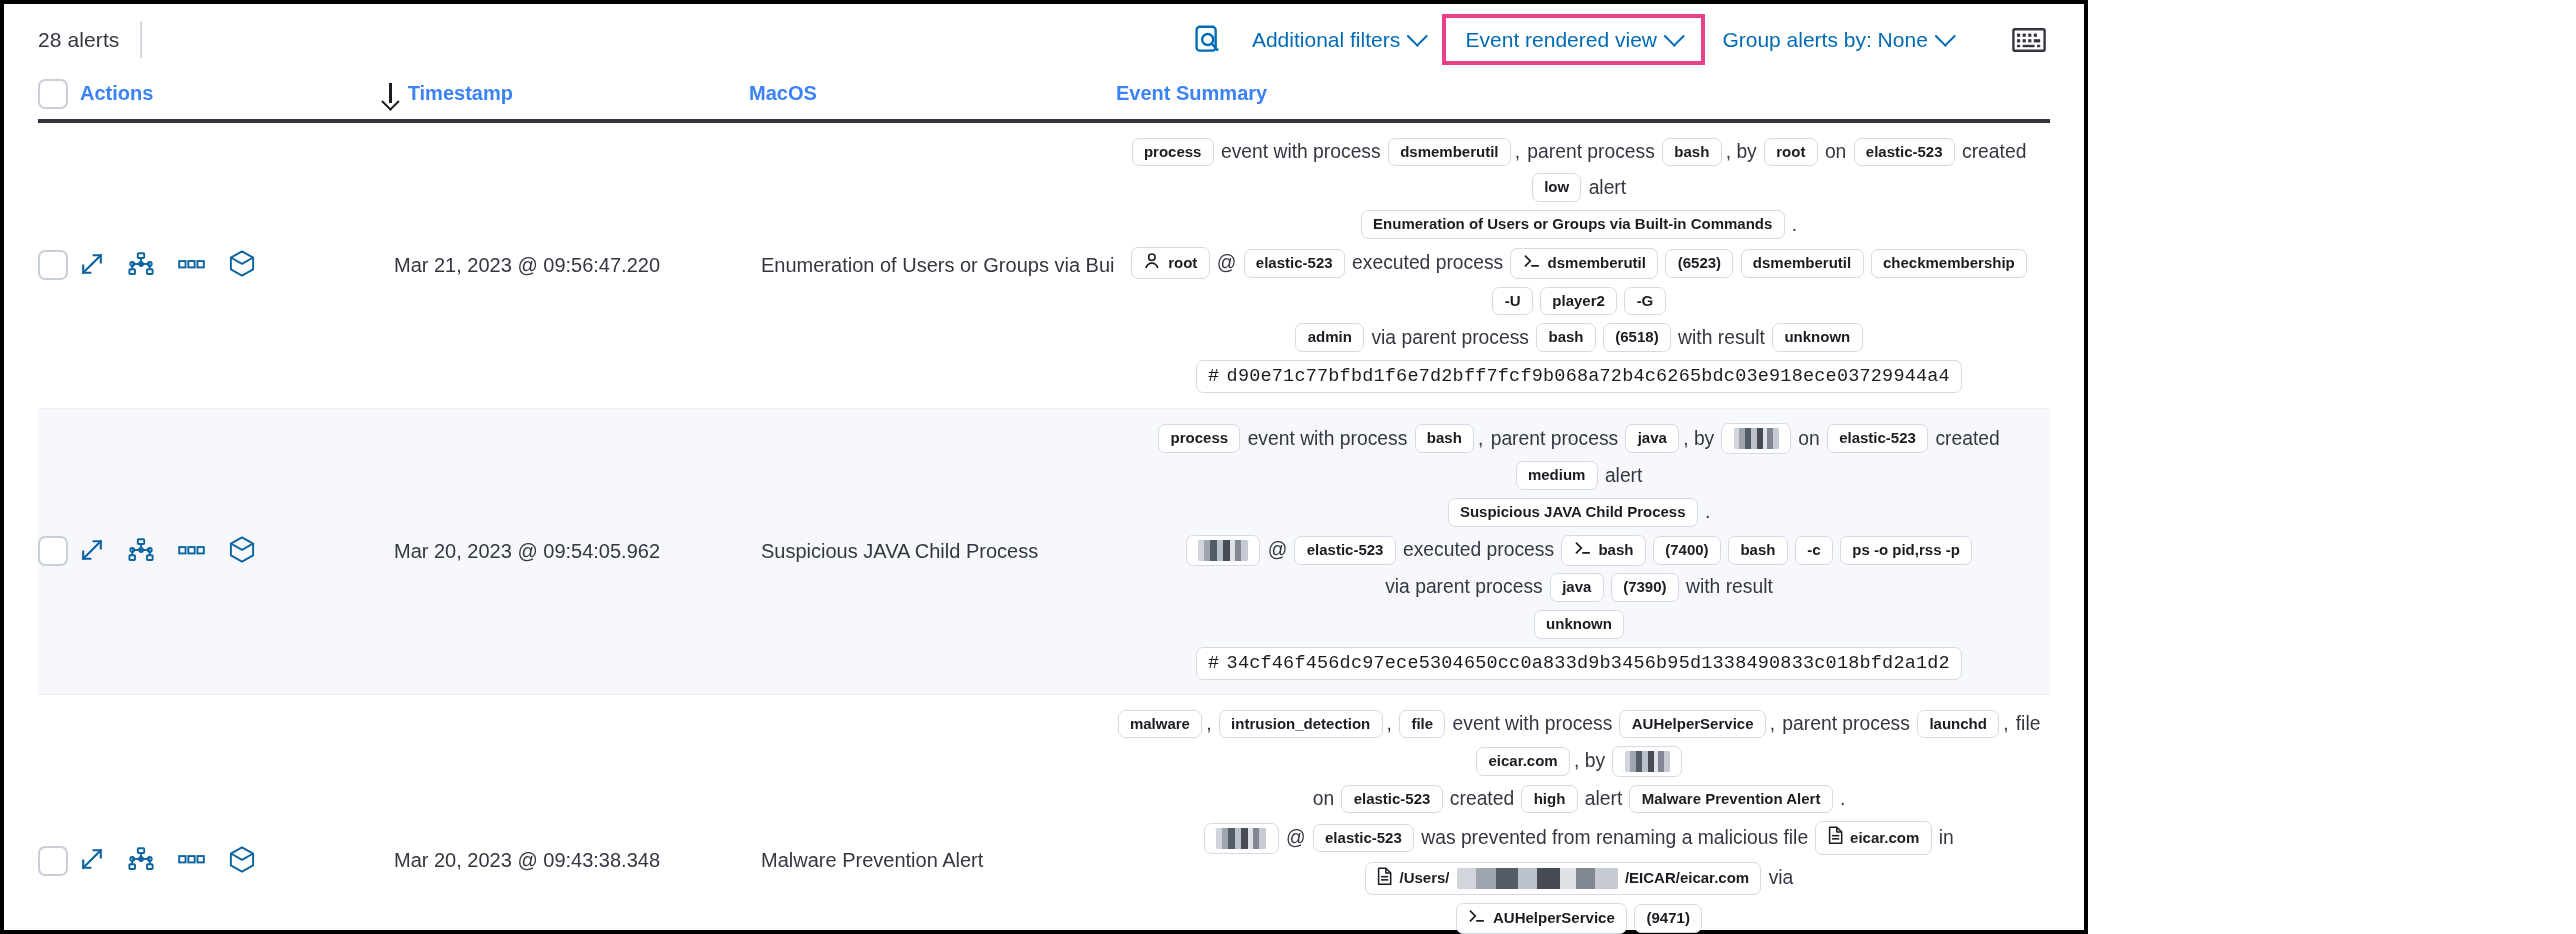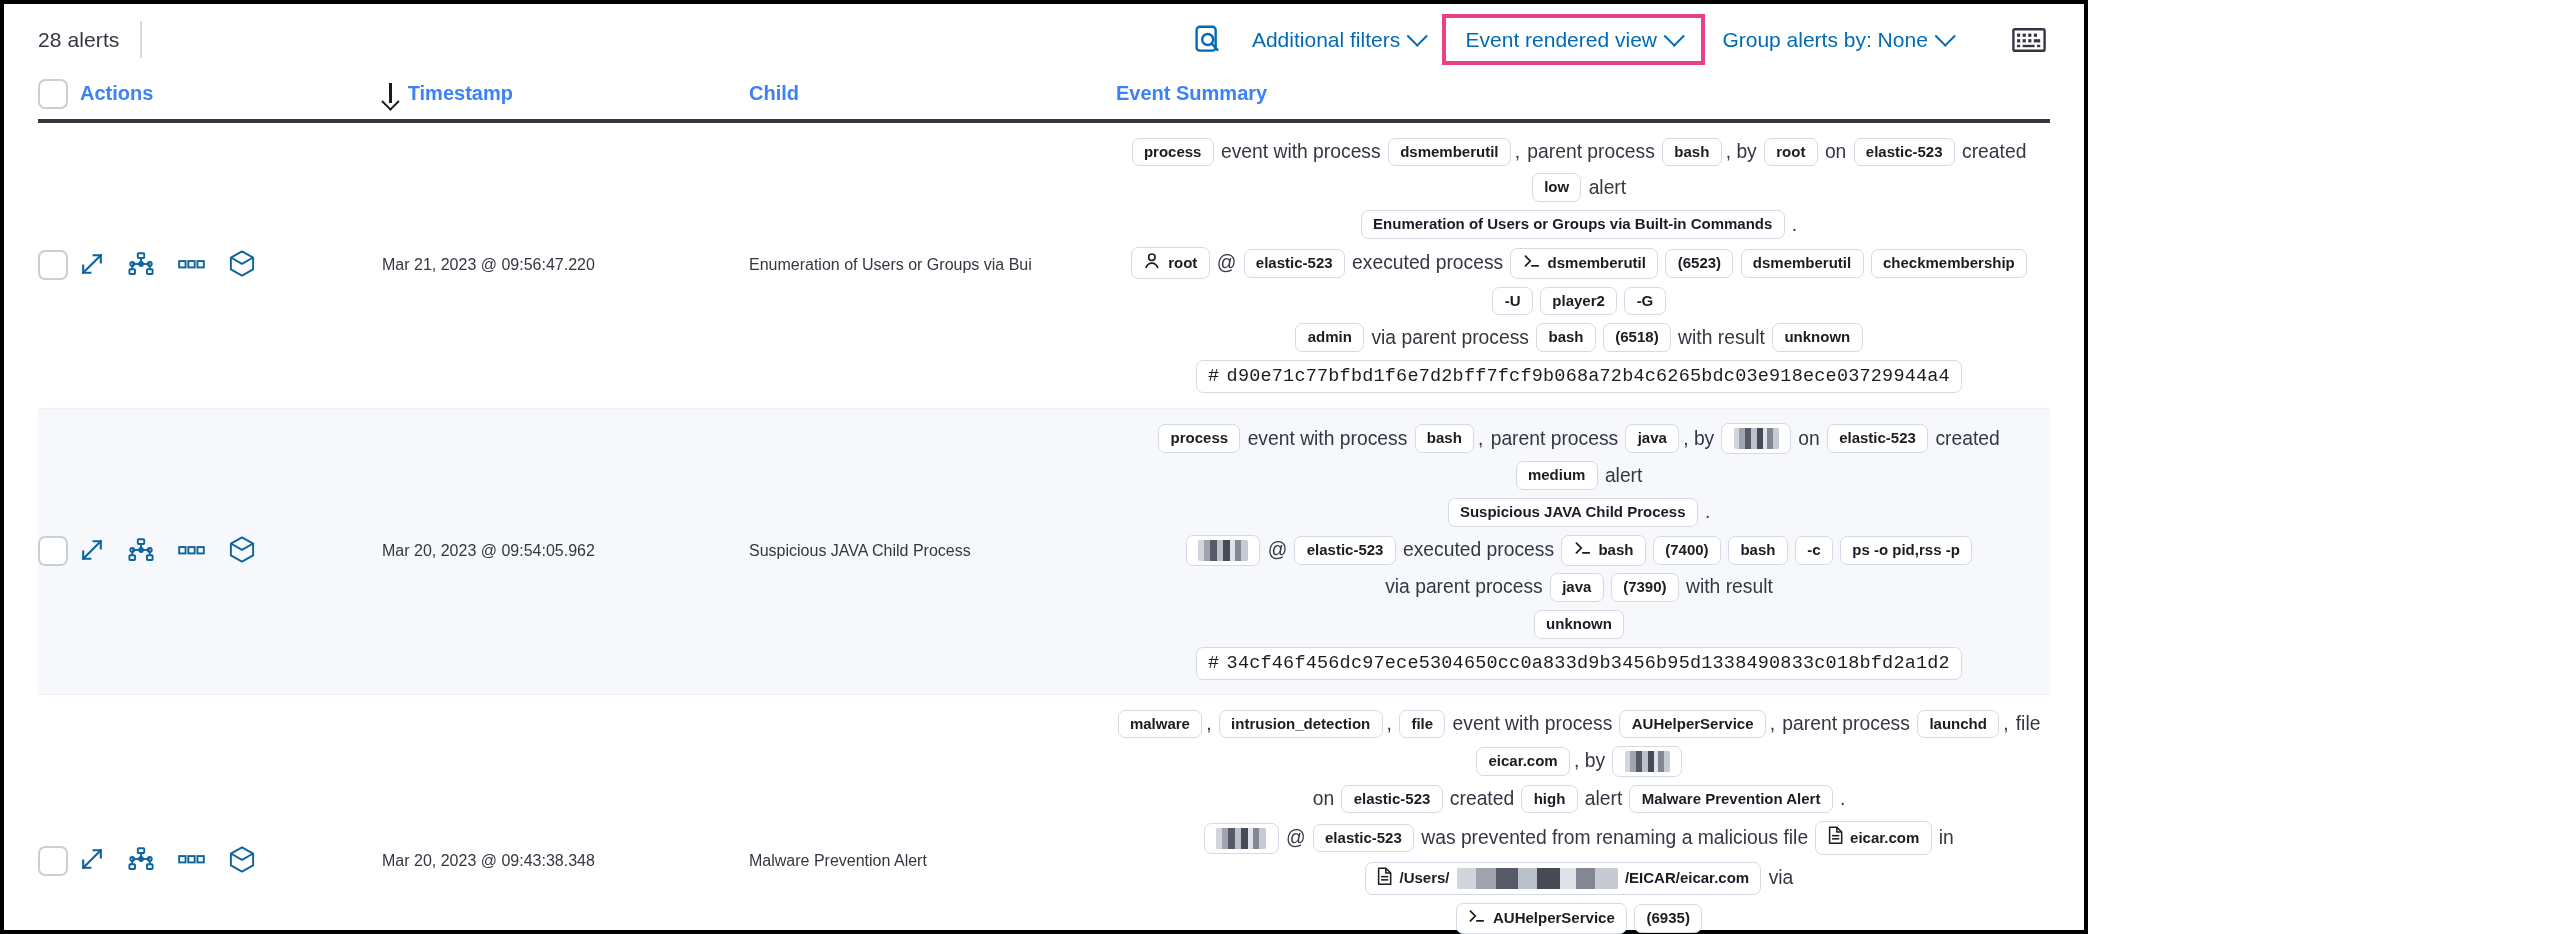--- a/index.html
+++ b/index.html
@@ -149,22 +149,23 @@
   }
   .row.striped { background: #f7f8fc; }
   .row-cell { display: flex; align-items: center; }
   .actions-icons {
     display: flex;
     align-items: center;
     gap: 24px;
     color: #0b64a0;
   }
   .ts-text, .rule-text {
-    font-size: 16px;
+    font-size: 20px;
     color: #343741;
+    margin-left: 12px;
   }
   .summary {
     flex: 1 1 auto;
     display: flex;
     flex-direction: column;
     align-items: center;
     gap: 8px;
     padding-right: 8px;
   }
   .sline {
@@ -282,21 +283,21 @@
       <div class="checkbox"></div>
     </div>
     <div class="th col-actions">
       <span>Actions</span>
     </div>
     <div class="th col-timestamp">
       <span class="sort-arrow"></span>
       <span>Timestamp</span>
     </div>
     <div class="th col-rule">
-      <span>Child</span>
+      <span>MacOS</span>
     </div>
     <div class="th col-summary">
       <span>Event Summary</span>
     </div>
   </div>
 
   <div id="rows-container">
         <div class="row">
           <div class="row-cell col-check">
             <div class="checkbox"></div>
@@ -679,21 +680,21 @@
             </div>
             <div class="sline">
               <span class="chip">
                 <span><svg width="17.7" height="16" viewBox="0 0 22 20" fill="none" stroke="#1a1c21" stroke-width="2.2" stroke-linecap="round">
     <polyline points="3,4 9,10 3,16"></polyline>
                     <line x1="11" y1="16" x2="19" y2="16"></line>
                   </svg></span>
                 <span>AUHelperService</span>
               </span>
               <span class="chip plain">
-                <span>(6935)</span>
+                <span>(9471)</span>
               </span>
             </div>
             <div class="sline">
               <span class="txt">via parent process</span>
               <span class="chip plain">
                 <span>launchd</span>
               </span>
               <span class="chip plain">
                 <span>(1)</span>
               </span>

